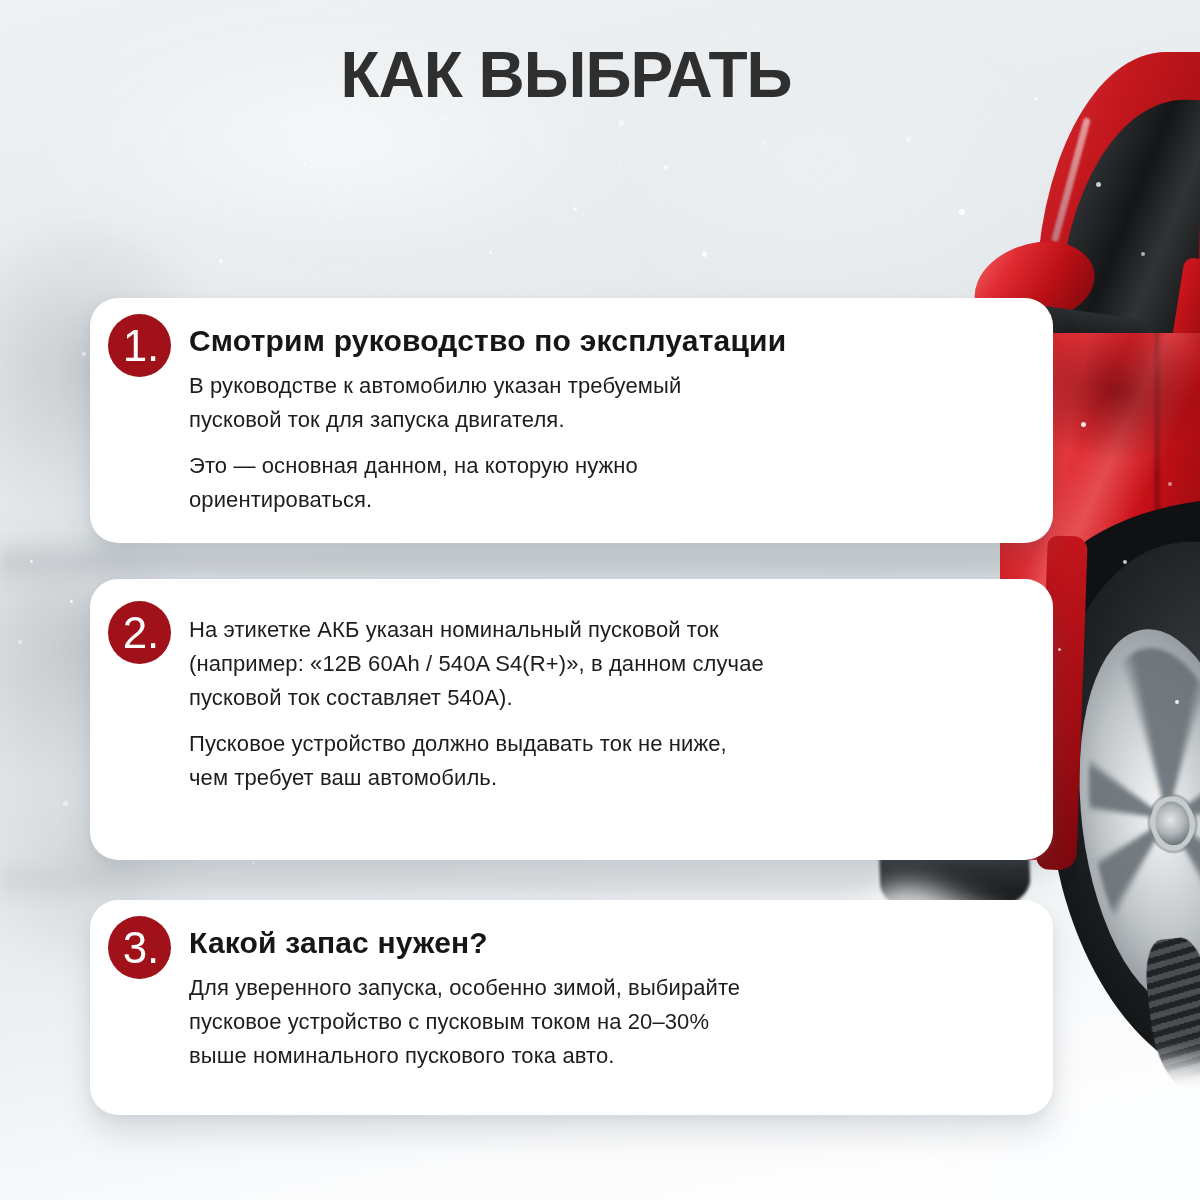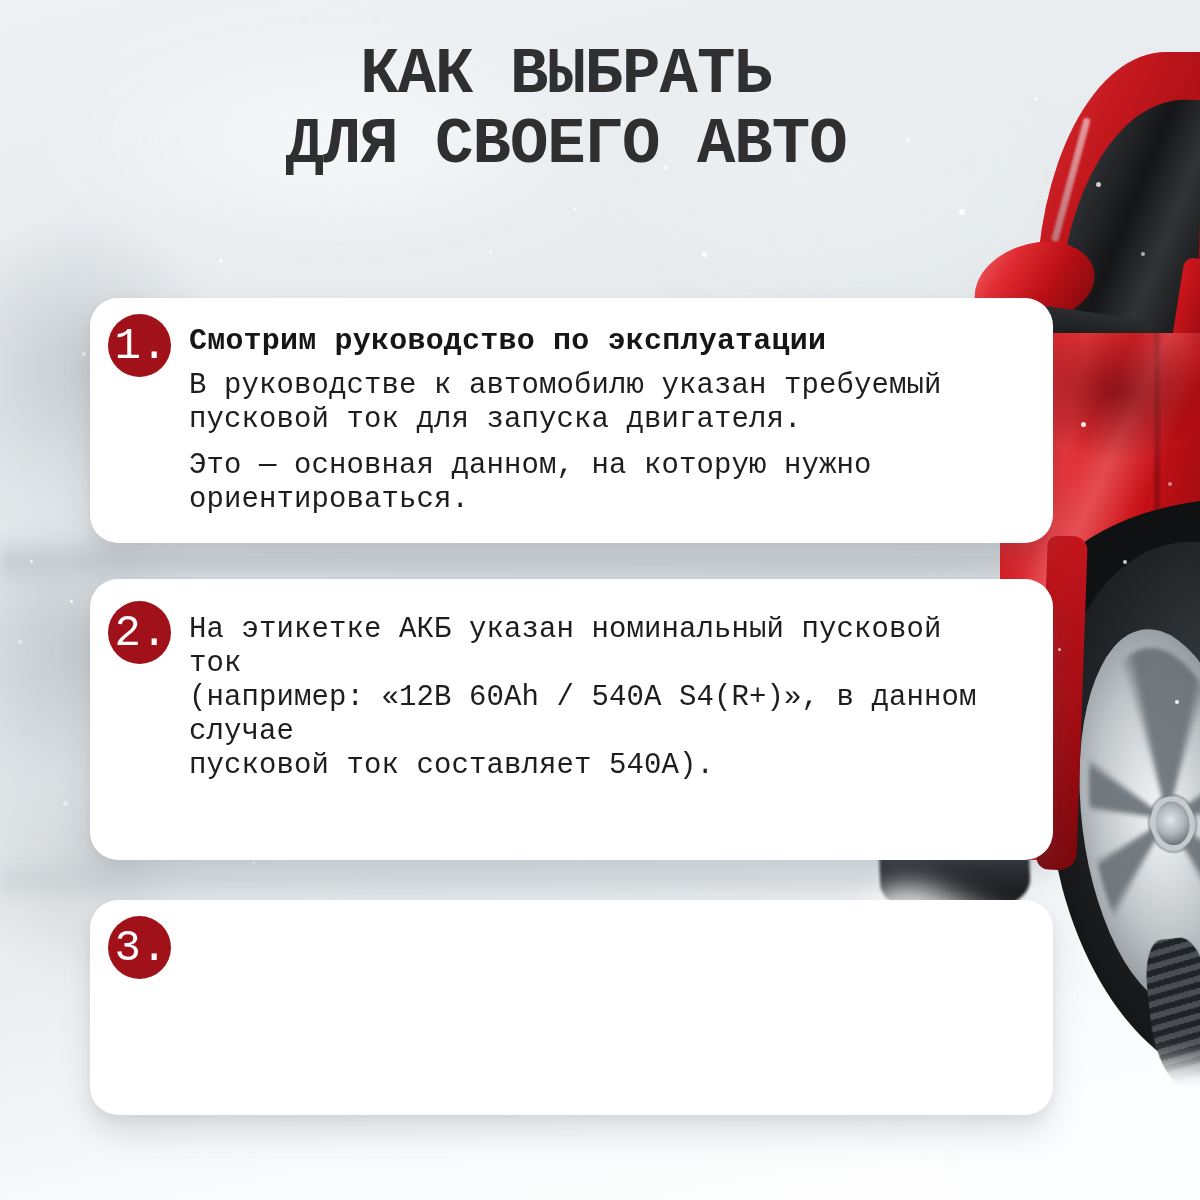--- a/index.html
+++ b/index.html
@@ -1,17 +1,17 @@
 <!DOCTYPE html>
 <html lang="ru"><head>
 <meta charset="utf-8">
 <style>
   html,body{margin:0;padding:0;}
   #page{position:relative;width:1200px;height:1200px;overflow:hidden;
-        font-family:Liberation Mono, monospace;
+        font-family:Liberation Sans, sans-serif;
         background:linear-gradient(168deg,#eef1f3 0%,#e7ebee 28%,#dfe4e7 52%,#eef1f3 72%,#fafbfc 86%,#ffffff 100%);}
   #page *{box-sizing:border-box;}
   .abs{position:absolute;}
 
   
   .blob{position:absolute;border-radius:50%;}
   .blob1{left:-70px;top:210px;width:300px;height:320px;background:radial-gradient(closest-side,#c2c7cb,rgba(194,199,203,0));filter:blur(14px);opacity:.85;}
   .blob2{left:-50px;top:500px;width:240px;height:300px;background:radial-gradient(closest-side,#bcc1c5,rgba(188,193,197,0));filter:blur(16px);opacity:.8;}
   .blob3{left:-30px;top:740px;width:220px;height:240px;background:radial-gradient(closest-side,#c9cdd0,rgba(201,205,208,0));filter:blur(18px);opacity:.7;}
   .blob4{left:60px;top:20px;width:560px;height:240px;background:radial-gradient(closest-side,#f7f9fa,rgba(247,249,250,0));filter:blur(22px);opacity:.95;}
@@ -76,21 +76,21 @@
     padding:24px 42px 20px 99px;
     box-shadow:0 18px 30px rgba(88,99,110,.18),0 4px 10px rgba(88,99,110,.08);}
   .card1{top:298px;height:245px;}
   .card2{top:579px;height:281px;padding-top:34px;}
   .card3{top:900px;height:215px;}
   .badge{position:absolute;left:18px;top:16px;width:63px;height:63px;border-radius:50%;background:#a01119;
     display:flex;align-items:center;justify-content:center;padding-left:3px;}
   .card2 .badge{top:22px;}
   .badge span{color:#ffffff;font-size:44px;line-height:1;}
   .card-heading{margin:0 0 9px;font-size:30px;line-height:38px;font-weight:bold;color:#161617;letter-spacing:.2px;}
-  .card-paragraph{margin:0 0 12px;font-size:29px;line-height:34px;color:#1d1d1e;white-space:pre-line;letter-spacing:.1px;}
+  .card-paragraph{margin:0 0 12px;font-size:22px;line-height:34px;color:#1d1d1e;white-space:pre-line;letter-spacing:.1px;}
   .card-paragraph:last-child{margin-bottom:0;}
 </style>
 </head>
 <body>
 
 <div id="page">
 
   <div class="abs" style="inset:0;">
     <div class="blob blob1"></div>
     <div class="blob blob2"></div>
@@ -153,42 +153,47 @@
         <span class="flake" style="left: 70px; top: 600px; width: 3px; height: 3px; opacity: 0.89; filter: blur(0.5px);"></span>
         <span class="flake" style="left: 18px; top: 640px; width: 4px; height: 4px; opacity: 0.5; filter: blur(0.5px);"></span>
         <span class="flake" style="left: 150px; top: 585px; width: 3px; height: 3px; opacity: 0.63;"></span>
         <span class="flake" style="left: 1058px; top: 648px; width: 3px; height: 3px; opacity: 0.76; filter: blur(0.5px);"></span>
         <span class="flake" style="left: 1175px; top: 700px; width: 4px; height: 4px; opacity: 0.89; filter: blur(0.5px);"></span>
       </div>
   </div>
 
   <h1 class="title">
     <div>КАК ВЫБРАТЬ</div>
-    <div>ДЛЯ СВОЕГО АВТО</div>
   </h1>
 
   <section class="card card1">
     <div class="badge">
       <span>1.</span>
     </div>
     <h2 class="card-heading">Смотрим руководство по эксплуатации</h2>
     <p class="card-paragraph">В руководстве к автомобилю указан требуемый
 пусковой ток для запуска двигателя.</p>
     <p class="card-paragraph">Это — основная данном, на которую нужно
 ориентироваться.</p>
   </section>
 
   <section class="card card2">
     <div class="badge">
       <span>2.</span>
     </div>
     <p class="card-paragraph">На этикетке АКБ указан номинальный пусковой ток
 (например: «12В 60Ah / 540A S4(R+)», в данном случае
 пусковой ток составляет 540А).</p>
+    <p class="card-paragraph">Пусковое устройство должно выдавать ток не ниже,
+чем требует ваш автомобиль.</p>
   </section>
 
   <section class="card card3">
     <div class="badge">
       <span>3.</span>
     </div>
+    <h2 class="card-heading">Какой запас нужен?</h2>
+    <p class="card-paragraph">Для уверенного запуска, особенно зимой, выбирайте
+пусковое устройство с пусковым током на 20–30%
+выше номинального пускового тока авто.</p>
   </section>
 
 </div>
 
 </body></html>

